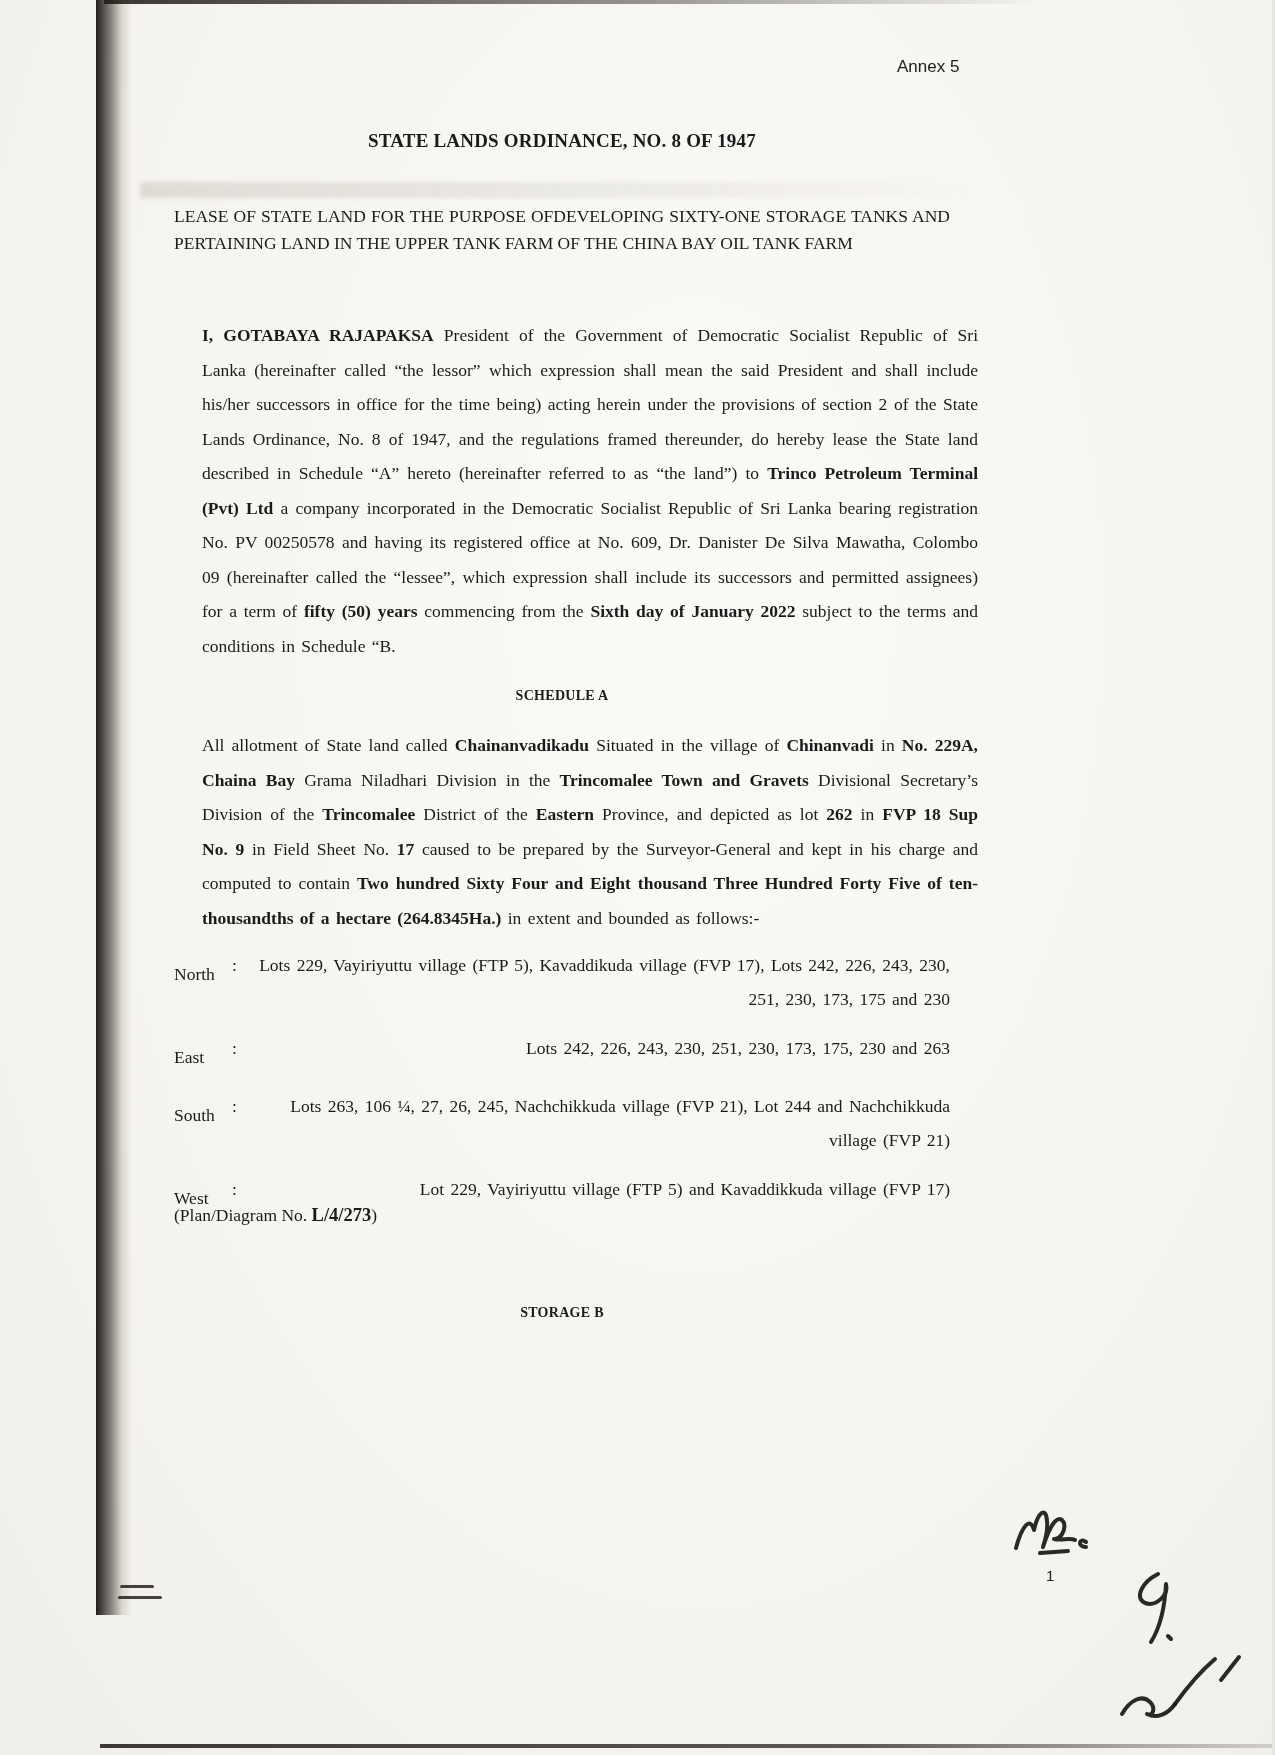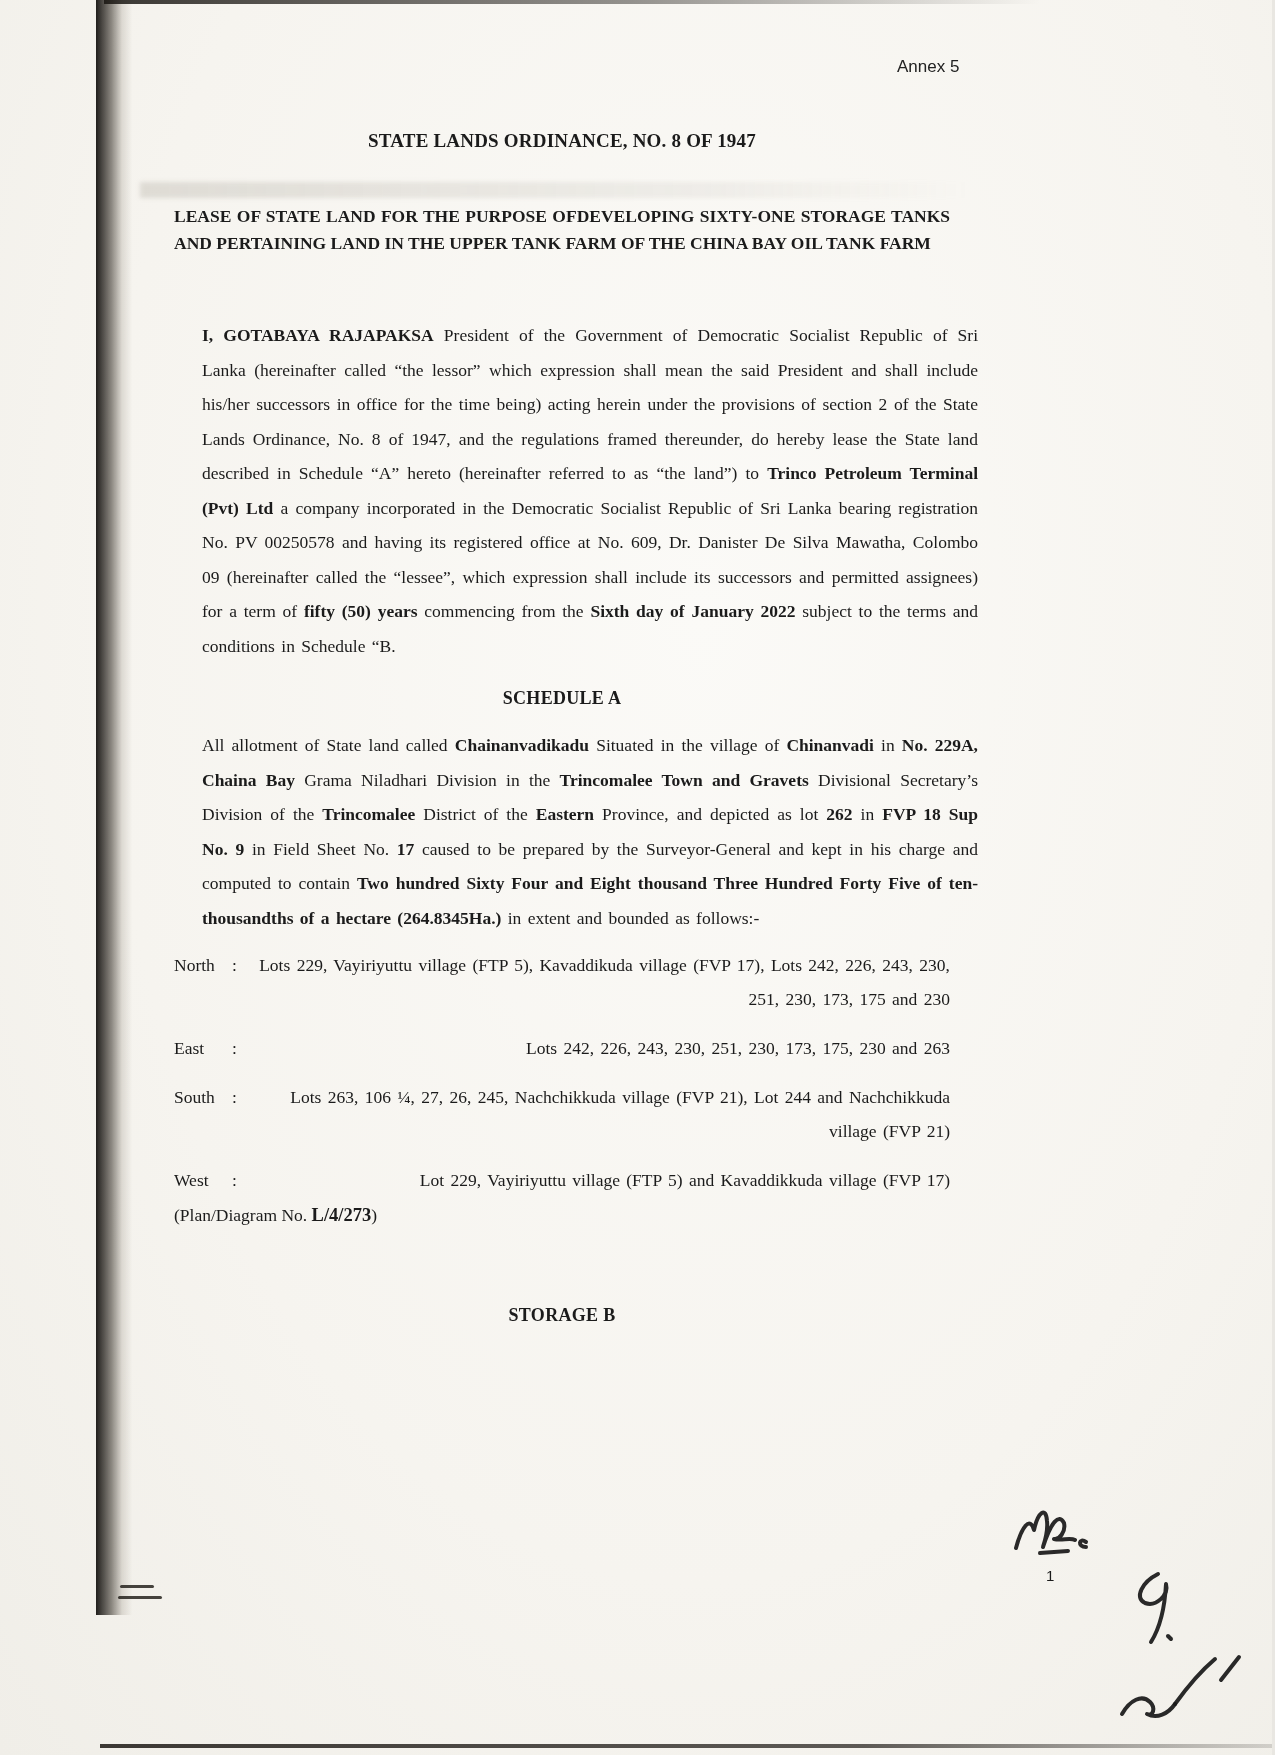--- a/index.html
+++ b/index.html
@@ -38,34 +38,34 @@
   .annex{
     position:absolute;left:897px;top:57px;
     font-family:"Liberation Sans","DejaVu Sans",sans-serif;
     font-size:17px;color:#222;
   }
   .content{position:absolute;left:174px;width:776px;}
   .doc-title{
     top:130px;text-align:center;font-weight:bold;font-size:19px;letter-spacing:.2px;
   }
   .subject{
-    top:203px;font-weight:bold;font-size:17.5px;line-height:27px;text-align:justify;
+    top:203px;font-weight:normal;font-size:17.5px;line-height:27px;text-align:justify;
   }
   .para{
     font-size:17.5px;line-height:34.5px;text-align:justify;word-spacing:2px;margin-left:28px;
   }
   .intro{top:318px;}
   .sched-head{
-    text-align:center;font-weight:bold;font-size:18px;letter-spacing:.3px;
+    text-align:center;font-weight:bold;font-size:14px;letter-spacing:.3px;
   }
   .sched-a-head{top:688px;}
   .sched-a-body{top:728px;}
   .bounds{top:948px;font-size:17.5px;line-height:34px;}
   .bound-row{display:flex;margin-bottom:15px;}
-  .bound-dir{width:58px;flex:none;}
+  .bound-dir{width:58px;flex:none;margin-top:9px;}
   .bound-colon{width:20px;flex:none;}
   .bound-text{flex:1;text-align:right;word-spacing:2px;font-family:Liberation Serif, serif;}
   .plan-line{top:1205px;font-size:17.5px;}
   .plan-line .seg-b{font-size:18.5px;}
   .sched-b-head{top:1305px;}
   .page-num{
     position:absolute;left:1046px;top:1567px;
     font-family:"Liberation Sans","DejaVu Sans",sans-serif;font-size:15px;color:#1b1b1b;
   }
   .sig-layer{position:absolute;left:1000px;top:1478px;width:260px;height:280px;}

